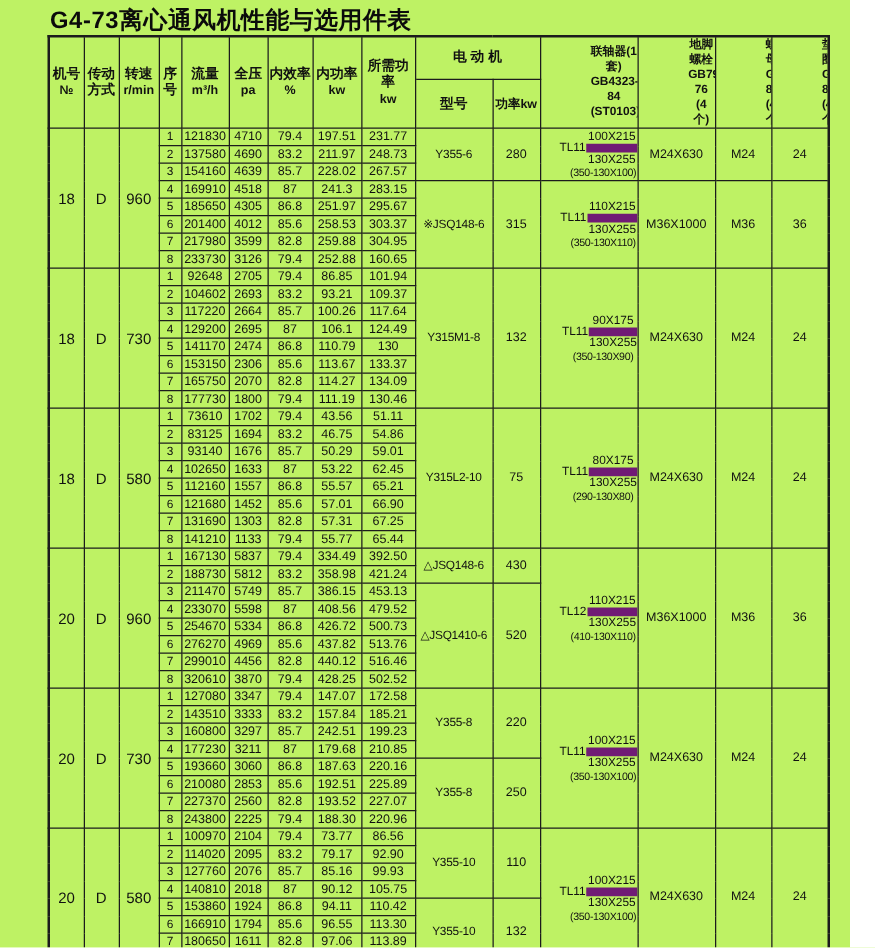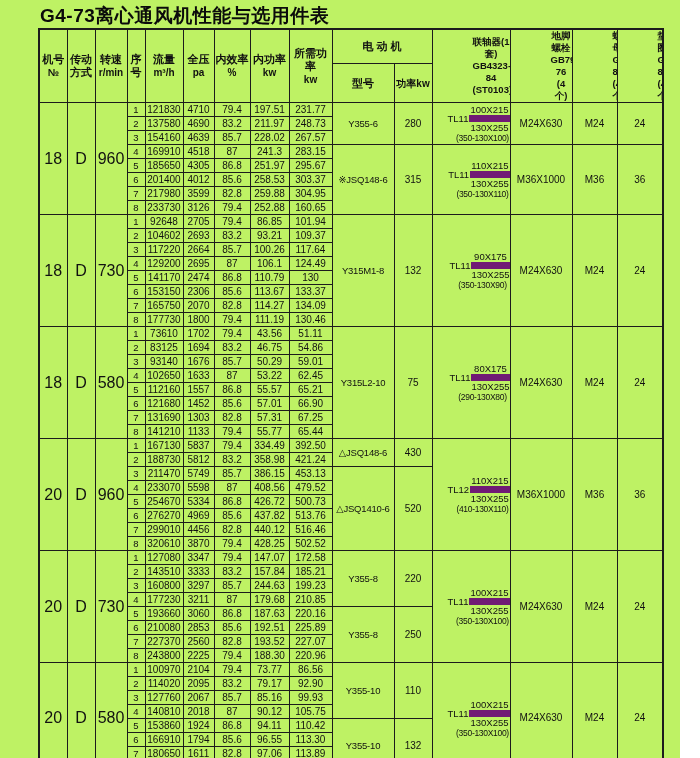--- a/index.html
+++ b/index.html
@@ -11,21 +11,21 @@
   th, td { border:1px solid #1c1c1c; text-align:center; vertical-align:middle; padding:0; overflow:hidden; }
   thead th { font-weight:600; }
   .hl { display:block; font-size:11px; line-height:13px; }
   .hl.sub { font-size:10px; font-weight:600; }
   .hl.sm { font-size:9.5px; line-height:12px;padding-left:40px; }
   thead tr.h1 { height:26px; }
   thead tr.h2 { height:29px; }
   tbody tr { height:14px; }
   tbody td { font-size:10px; line-height:12px; white-space:nowrap; }
   td.seq { font-size:9.5px; }
-  td.blk { font-size:16px; }
+  td.blk { font-size:12px; }
   td.model { font-size:9.5px; letter-spacing:-.2px;margin-top:38px; }
   td.coupling { line-height:normal; }
   .cp { display:flex; align-items:center; justify-content:flex-end; }
   .cpfx { font-size:9.5px; margin-right:1px; }
   .frac { display:inline-flex; flex-direction:column; text-align:center; line-height:11px; font-size:9.5px; }
   .ft { border-bottom:7px solid #701a75; padding:0 1px; }
   .cnote { font-size:8.5px; line-height:10px; text-align:center; letter-spacing:-.3px;padding-left:23px; }
 </style>
 </head>
 <body>
@@ -500,21 +500,21 @@
           <td>3333</td>
           <td>83.2</td>
           <td>157.84</td>
           <td>185.21</td>
         </tr>
         <tr>
           <td class="seq">3</td>
           <td>160800</td>
           <td>3297</td>
           <td>85.7</td>
-          <td>244.63</td>
+          <td>242.51</td>
           <td>199.23</td>
         </tr>
         <tr>
           <td class="seq">4</td>
           <td>177230</td>
           <td>3211</td>
           <td>87</td>
           <td>179.68</td>
           <td>210.85</td>
         </tr>
@@ -582,21 +582,21 @@
           <td class="seq">2</td>
           <td>114020</td>
           <td>2095</td>
           <td>83.2</td>
           <td>79.17</td>
           <td>92.90</td>
         </tr>
         <tr>
           <td class="seq">3</td>
           <td>127760</td>
-          <td>2067</td>
+          <td>2076</td>
           <td>85.7</td>
           <td>85.16</td>
           <td>99.93</td>
         </tr>
         <tr>
           <td class="seq">4</td>
           <td>140810</td>
           <td>2018</td>
           <td>87</td>
           <td>90.12</td>

